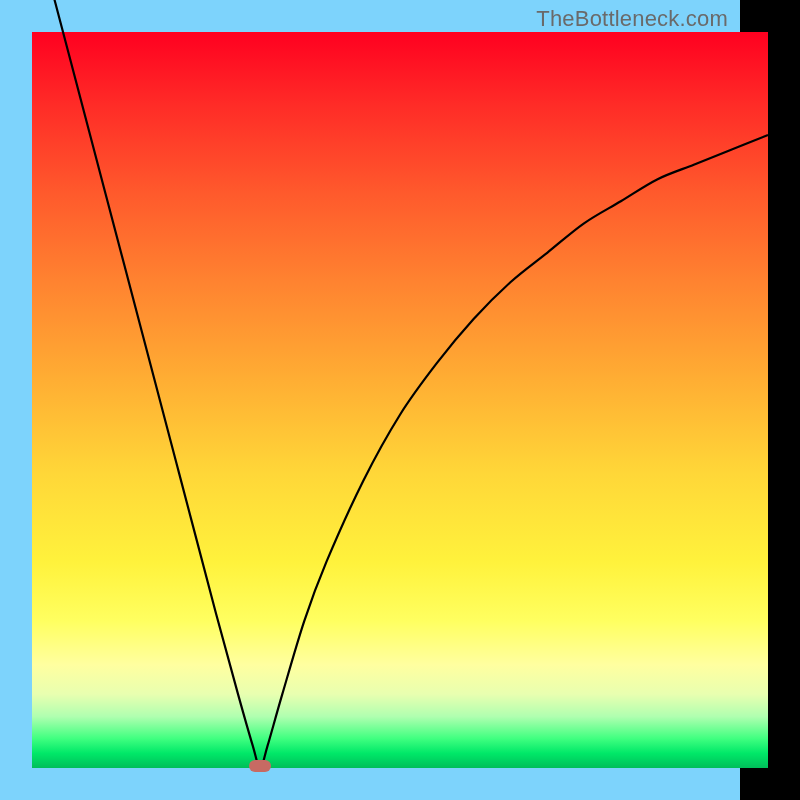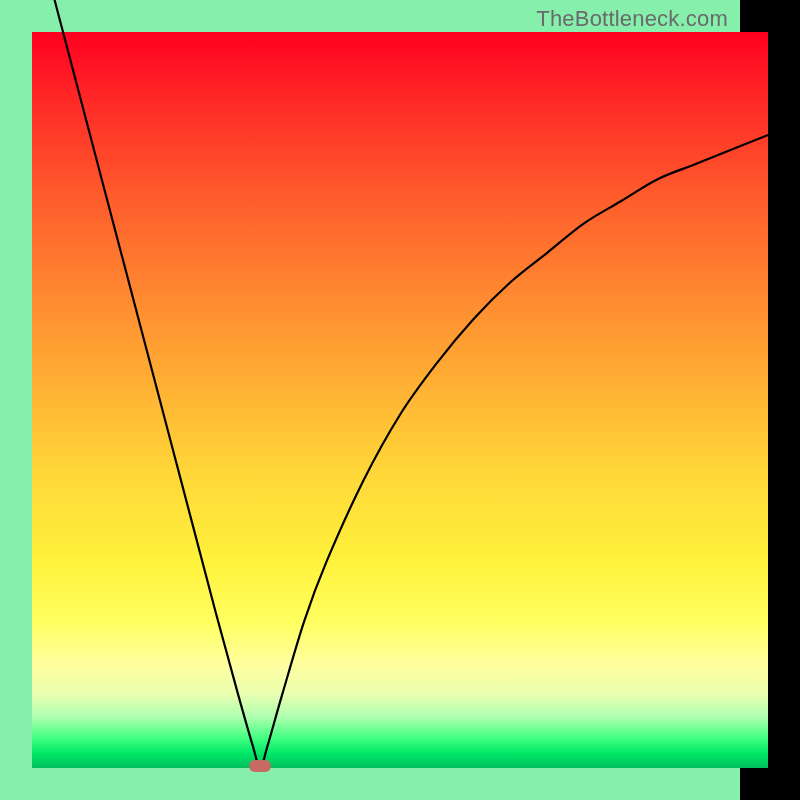--- a/index.html
+++ b/index.html
@@ -10,21 +10,21 @@
     background: #000;
     overflow: hidden;
     font-family: Arial, Helvetica, sans-serif;
   }
   .frame {
     position: absolute;
     left: 0;
     top: 0;
     width: 740px;
     height: 800px;
-    background: #86efac;
+    background: #7dd3fc;
   }
   .plot-area {
     position: absolute;
     left: 32px;
     top: 32px;
     width: 736px;
     height: 736px;
     background: linear-gradient(to bottom,
       #ff0020 0%,
       #ff2c27 10%,

